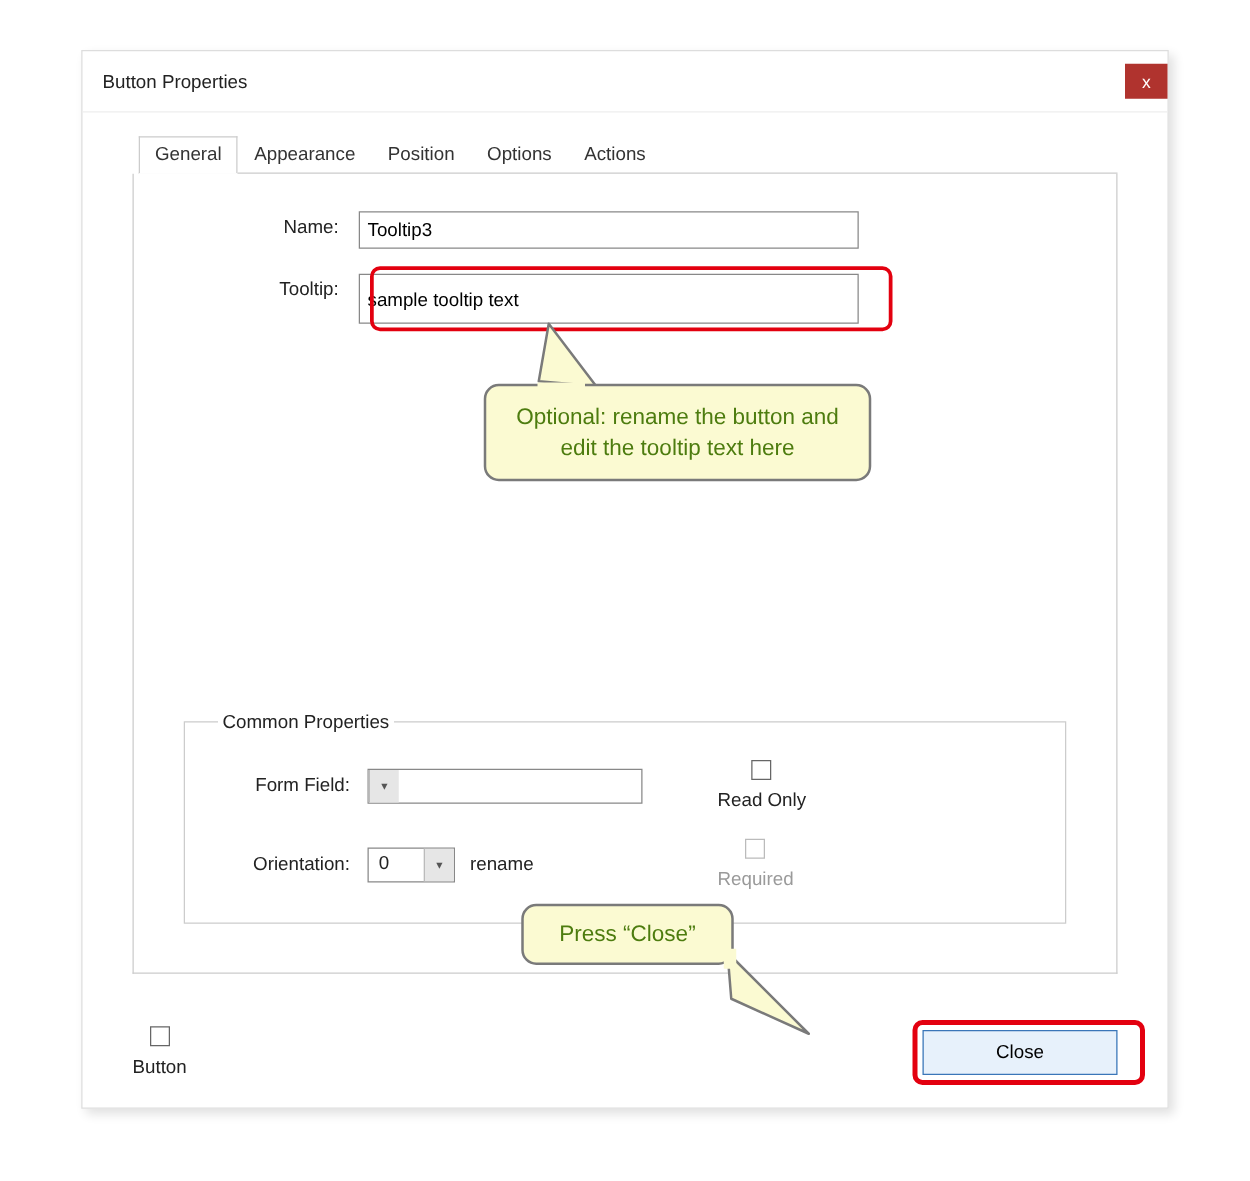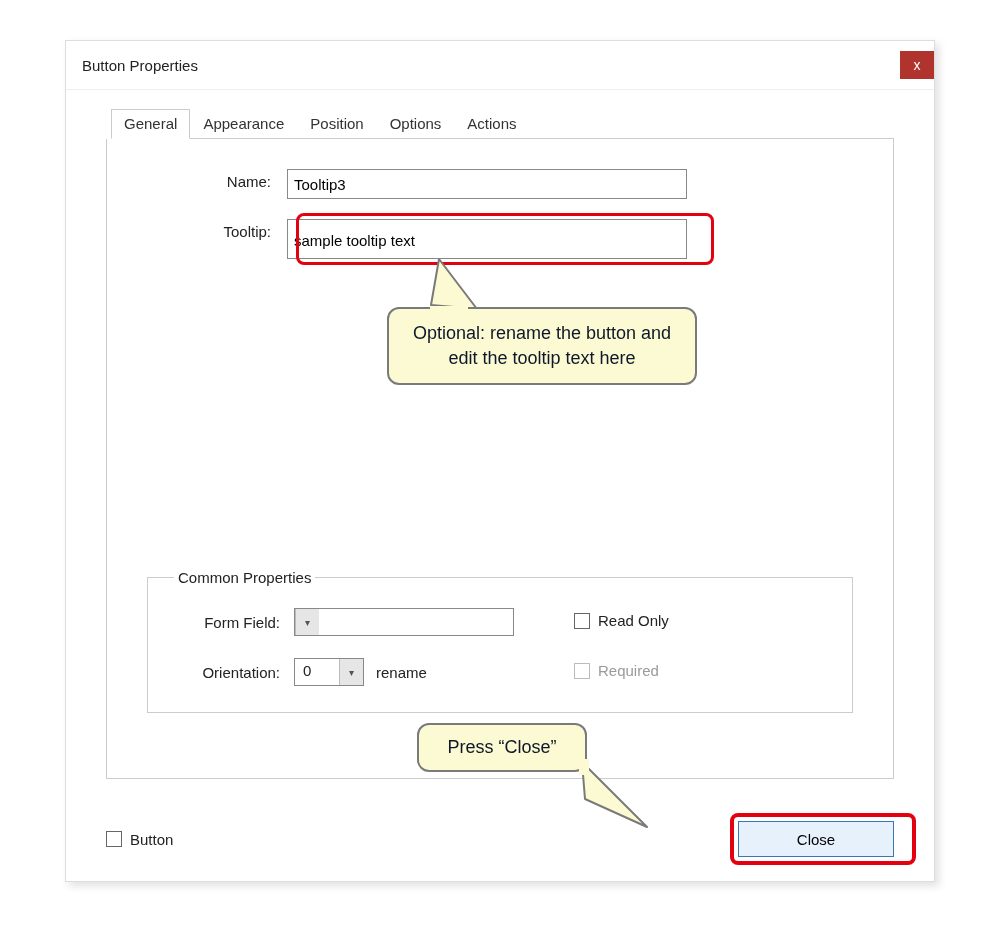--- a/index.html
+++ b/index.html
@@ -96,21 +96,21 @@
   }
   .callout {
     position: absolute;
     background: #fbfad2;
     border: 2px solid #7a7a7a;
     border-radius: 12px;
     padding: 12px 22px;
     font-size: 18px;
     line-height: 1.4;
     text-align: center;
-    color: #0f172a;
+    color: #4d7c0f;
   }
   fieldset.common {
     border: 1px solid #ccc;
     margin: 0;
     padding: 22px 26px 26px 26px;
     position: absolute;
     left: 40px; right: 40px;
     top: 430px;
   }
   fieldset.common legend {
@@ -139,20 +139,21 @@
     width: 24px;
     background: #e6e6e6;
     border-left: 1px solid #bbb;
     display: flex; align-items: center; justify-content: center;
   }
   .chev { font-size: 10px; color: #555; }
   .checkbox {
     display: inline-flex;
     align-items: center;
     gap: 8px;
+    flex-direction: column;
   }
   .checkbox .box {
     width: 16px; height: 16px;
     border: 1px solid #666;
     background: #fff;
     display: inline-block;
   }
   .checkbox.disabled { color: #9a9a9a; }
   .checkbox.disabled .box { border-color: #bbb; }
   .footer {

